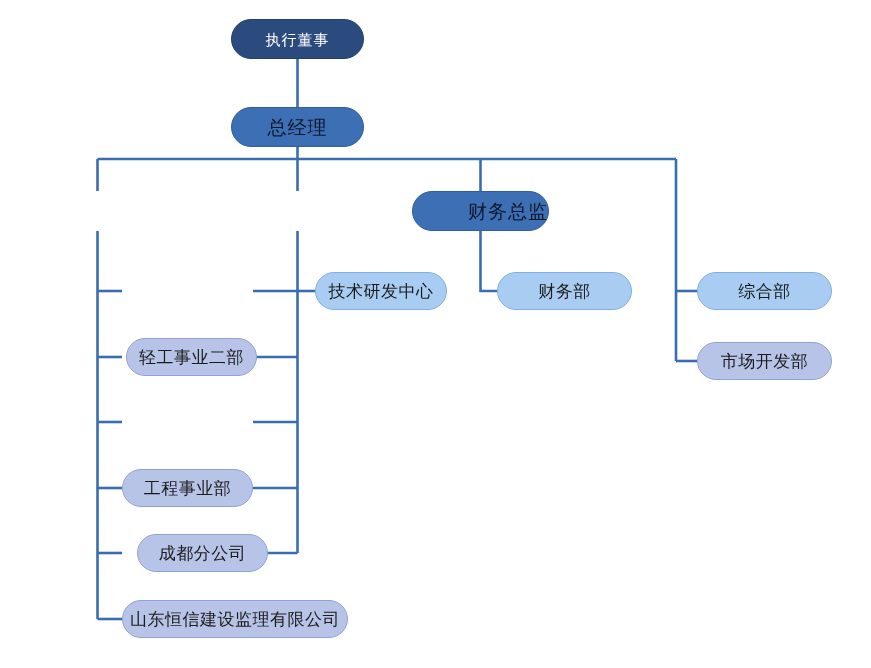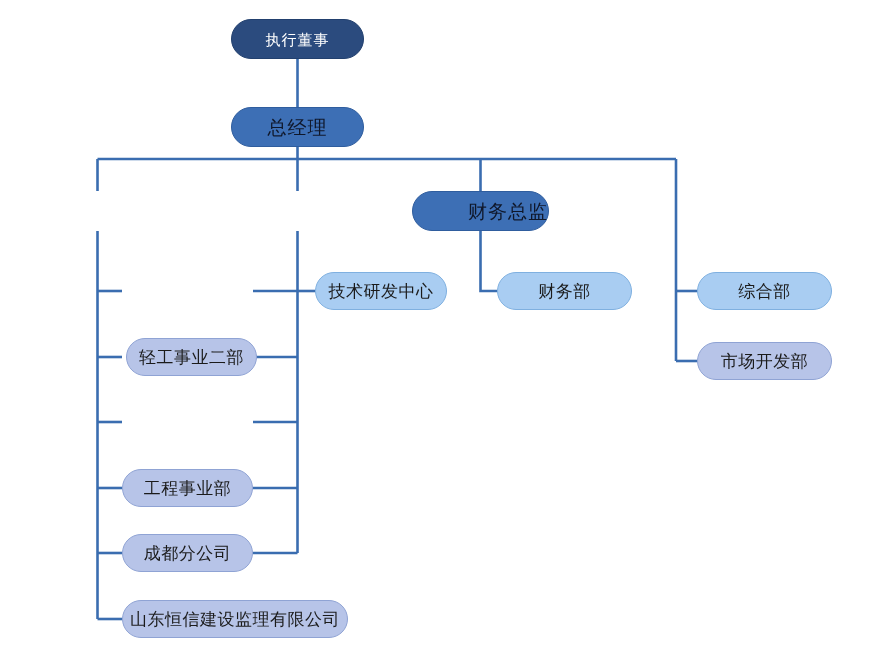--- a/index.html
+++ b/index.html
@@ -133,21 +133,21 @@
 
   <div class="node lvl-dept-lav" style="left:126px; top:338px; width:131px; height:38px;">
     <span class="node-label">轻工事业二部</span>
   </div>
 
 
   <div class="node lvl-dept-lav" style="left:122px; top:469px; width:131px; height:38px;">
     <span class="node-label">工程事业部</span>
   </div>
 
-  <div class="node lvl-dept-lav" style="left:122px; top:534px; width:131px; height:38px;">
+  <div class="node lvl-dept-lav" style="left:137px; top:534px; width:131px; height:38px;">
     <span class="node-label">成都分公司</span>
   </div>
 
   <div class="node lvl-dept-lav" style="left:122px; top:600px; width:226px; height:38px;">
     <span class="node-label">山东恒信建设监理有限公司</span>
   </div>
 
   <div class="node lvl-dept-sky" style="left:315px; top:272px; width:132px; height:38px;">
     <span class="node-label">技术研发中心</span>
   </div>

